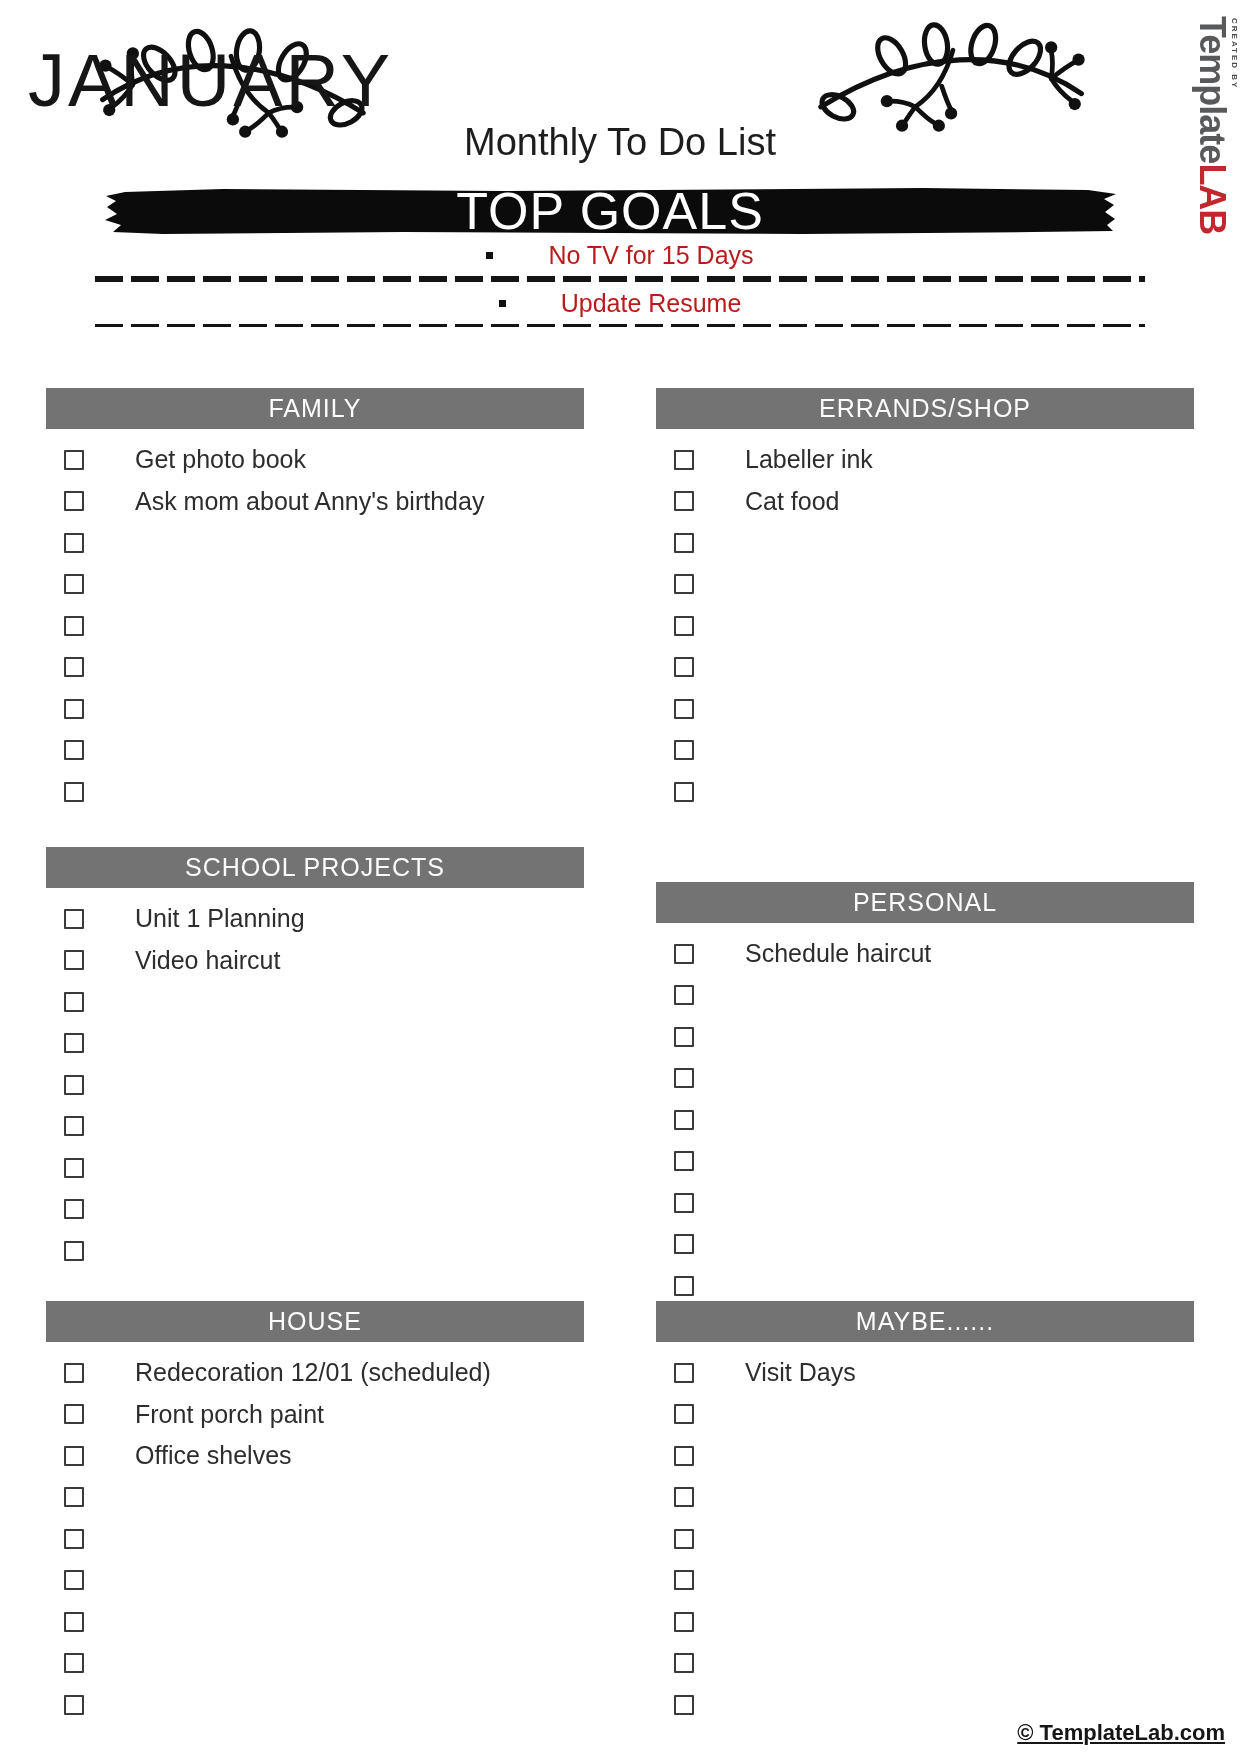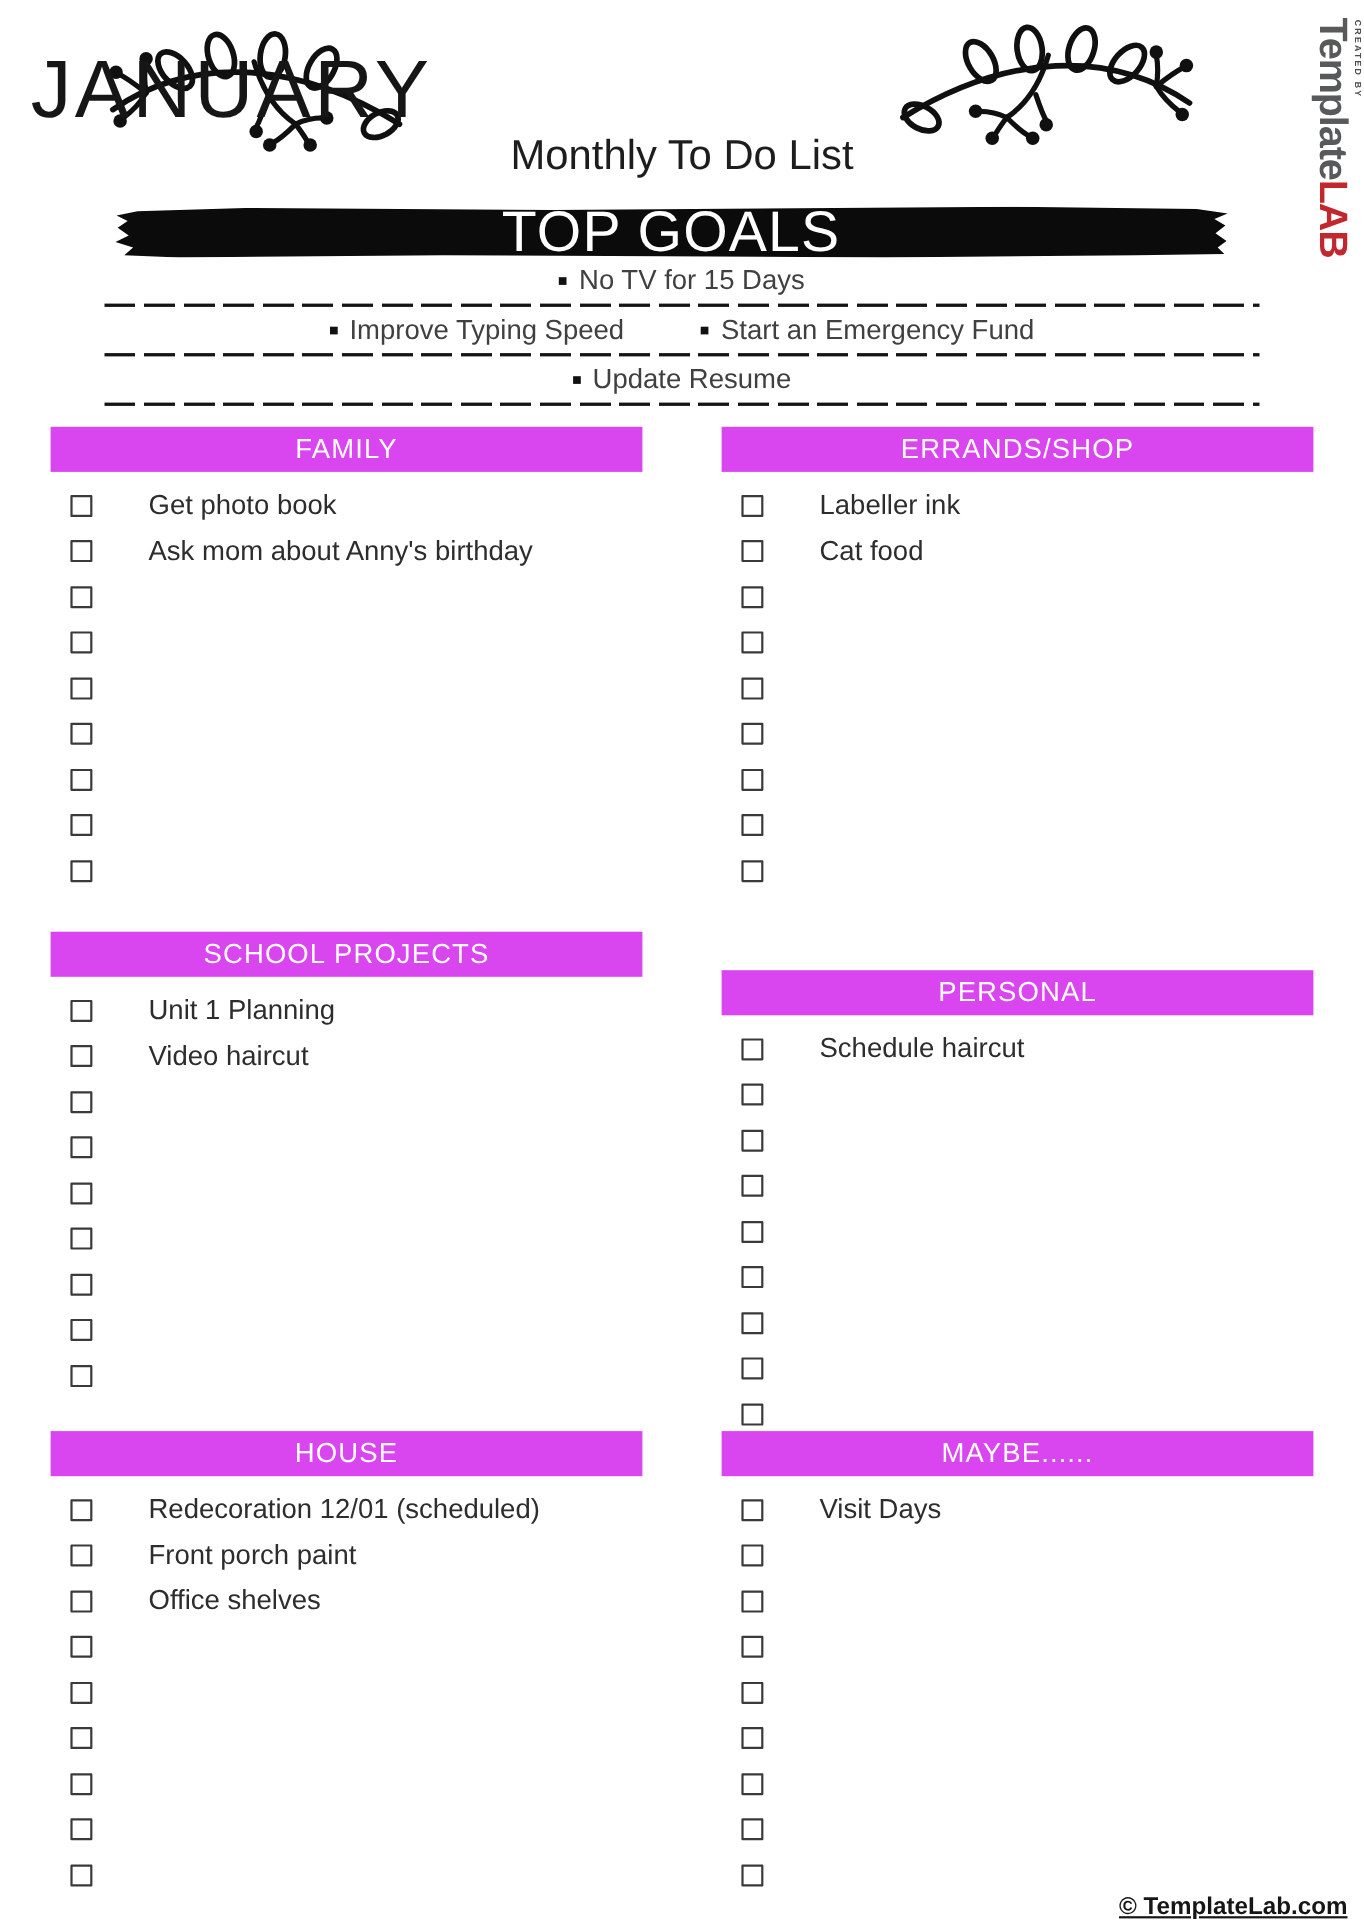--- a/index.html
+++ b/index.html
@@ -32,30 +32,30 @@
   
   .banner{position:absolute;left:103px;top:188px;width:1014px;height:46px;}
   .banner svg{position:absolute;left:0;top:0;width:100%;height:100%;}
   .banner-text{
     position:absolute;left:0;top:0;width:100%;height:46px;line-height:46px;
     text-align:center;color:#ffffff;font-size:52px;font-weight:300;letter-spacing:1px;
   }
   
   .goals{position:absolute;left:95px;top:234px;width:1050px;}
   .goal-row{height:42px;display:flex;justify-content:center;align-items:center;gap:70px;}
-  .goal-item{display:flex;align-items:center;font-size:25px;color:#404040;}
+  .goal-item{display:flex;align-items:center;font-size:25px;color:#b91c1c;gap:44px;}
   .goal-bullet{display:inline-block;width:7px;height:7px;background:#111;margin-right:11px;flex:0 0 auto;}
   .dash-line{
     height:3px;width:100%;
     background:repeating-linear-gradient(90deg,#141414 0 28px,transparent 28px 36px);
   }
   
   .todo-section{position:absolute;width:538px;}
   .section-header{
-    height:41px;line-height:41px;background:#d946ef;color:#fdfdfd;
+    height:41px;line-height:41px;background:#737373;color:#fdfdfd;
     text-align:center;font-size:25px;letter-spacing:1px;font-weight:400;
   }
   .section-items{margin-top:10px;}
   .item-row{height:41.5px;display:flex;align-items:center;padding-left:18px;}
   .checkbox{
     width:16px;height:16px;border:2px solid #3a3a3a;background:#fff;
     display:inline-block;flex:0 0 auto;border-radius:1px;
   }
   .item-label{margin-left:51px;font-size:25px;color:#2d2d2d;white-space:nowrap;}
   
@@ -123,30 +123,20 @@
   </div>
 
   <div class="goals">
       <div class="goal-row">
         <span class="goal-item">
           <span class="goal-bullet"></span>
           <span class="goal-text">No TV for 15 Days</span>
         </span>
       </div>
       <div class="dash-line"></div>
-      <div class="goal-row">
-        <span class="goal-item">
-          <span class="goal-bullet"></span>
-          <span class="goal-text">Improve Typing Speed</span>
-        </span>
-        <span class="goal-item">
-          <span class="goal-bullet"></span>
-          <span class="goal-text">Start an Emergency Fund</span>
-        </span>
-      </div>
       <div class="dash-line"></div>
       <div class="goal-row">
         <span class="goal-item">
           <span class="goal-bullet"></span>
           <span class="goal-text">Update Resume</span>
         </span>
       </div>
       <div class="dash-line"></div>
     </div>
 

